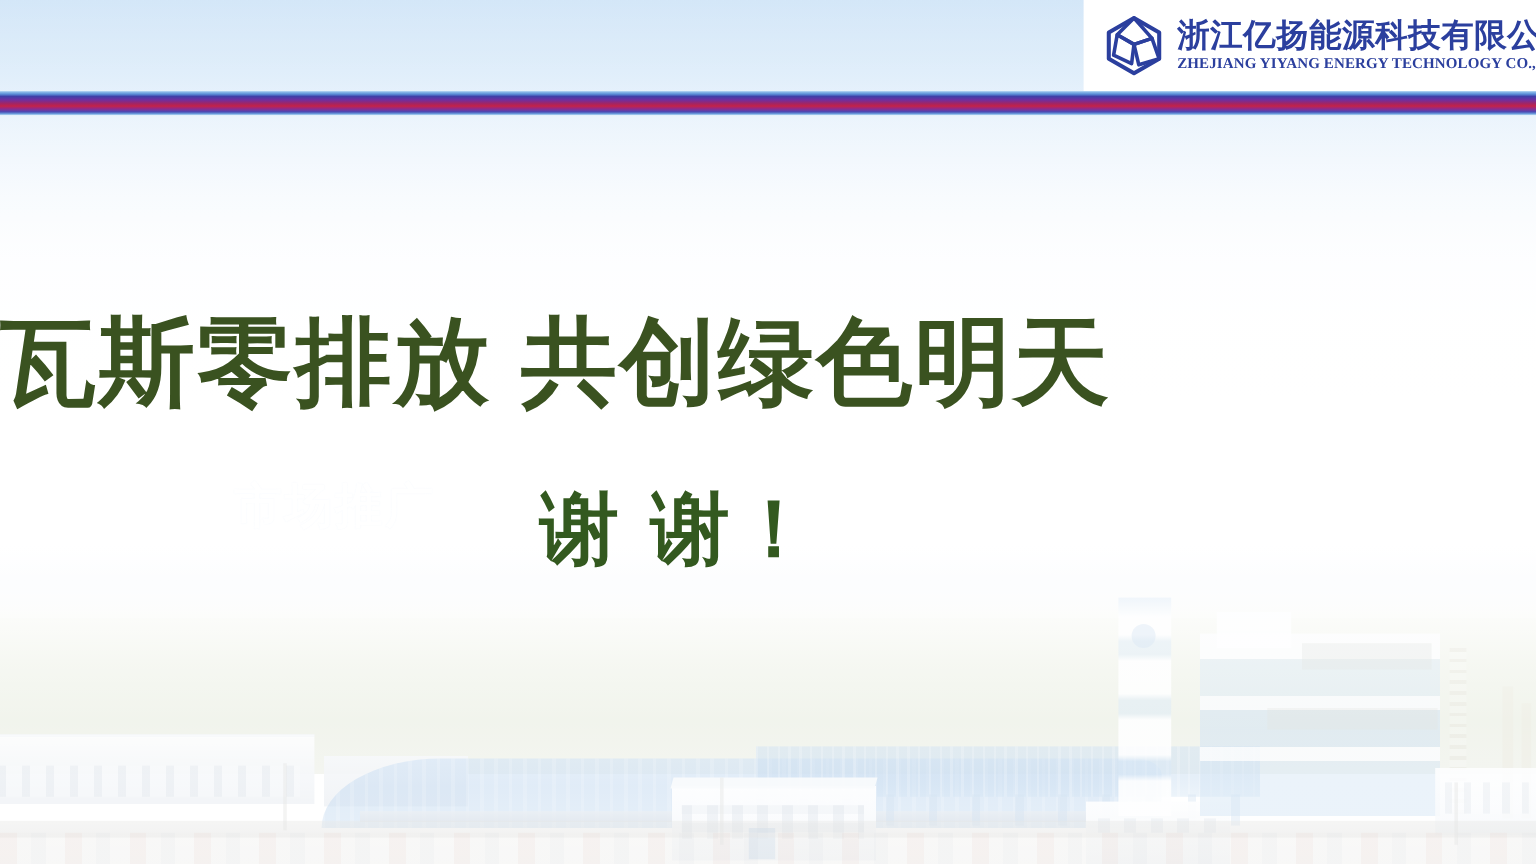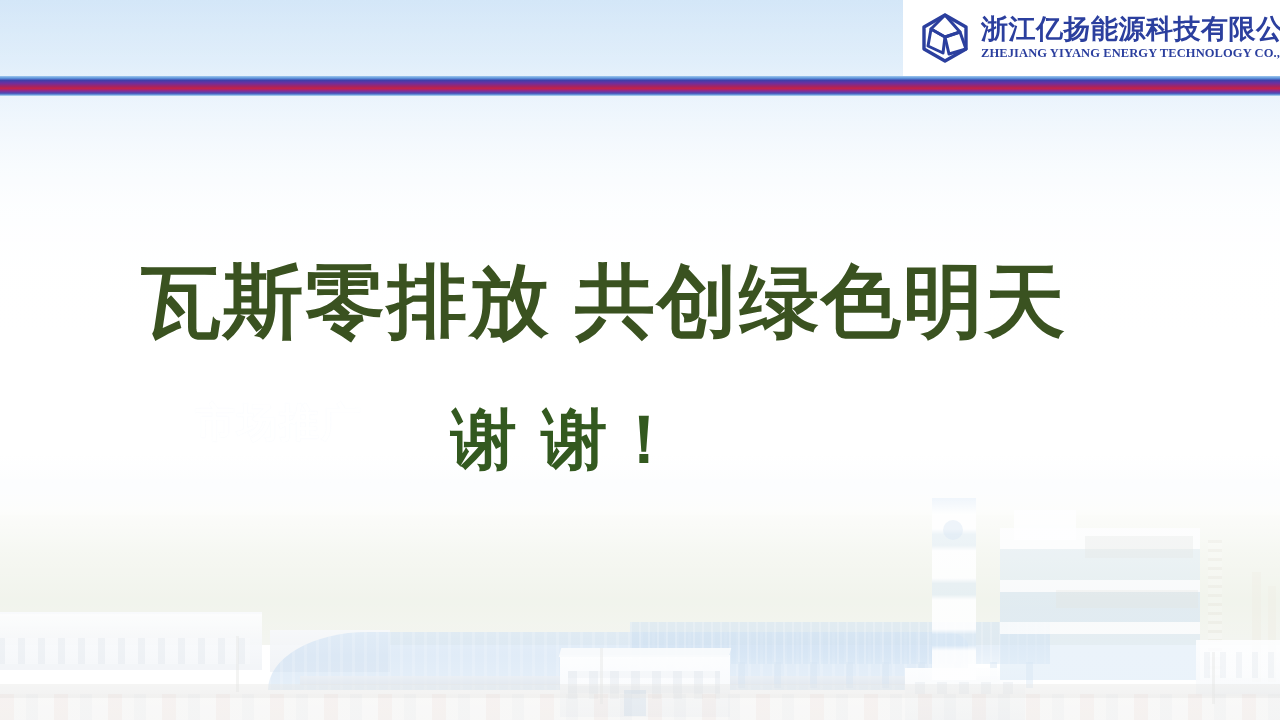--- a/index.html
+++ b/index.html
@@ -434,42 +434,40 @@
     text-shadow: 0 0 1px rgba(236,244,252,0.6);
     white-space: nowrap;
   }
 
   
   .headline {
     position: absolute;
     left: 0;
     top: 258px;
     width: 1208px;
-    text-align: center;
     font-size: 80px;
     font-weight: bold;
     color: #3a5220;
     letter-spacing: 2px;
     line-height: 1.1;
     white-space: nowrap;
   }
 
   .thanks {
     position: absolute;
     left: 0;
     top: 404px;
     width: 1132px;
     text-align: center;
     font-size: 66px;
     font-weight: bold;
     color: #33591f;
     letter-spacing: 4px;
     line-height: 1.1;
     white-space: nowrap;
-    font-family: Liberation Serif, serif;
   }
 </style>
 </head>
 <body>
 
 <div id="slide">
 
   <div class="photo">
     <div class="sky"></div>
     <div class="field"></div>

